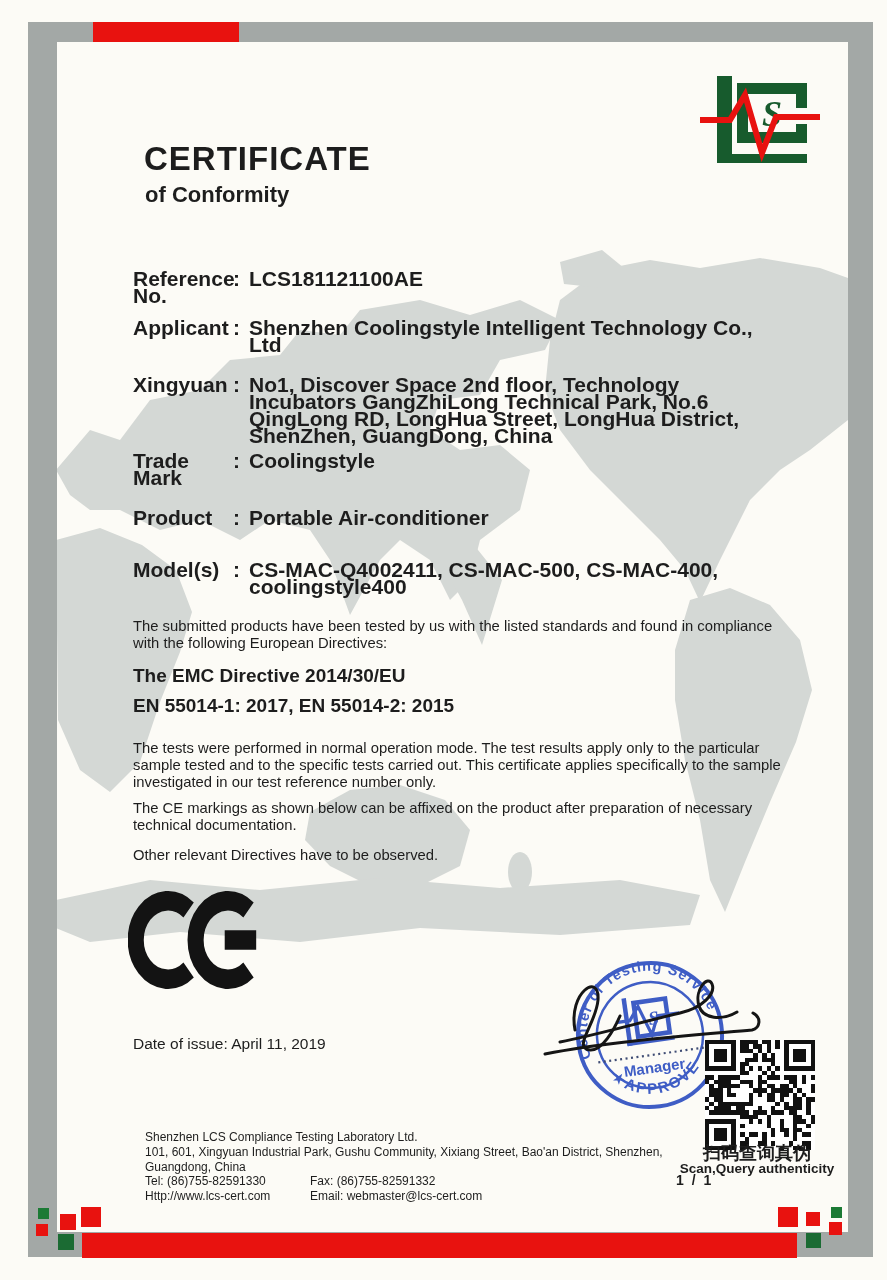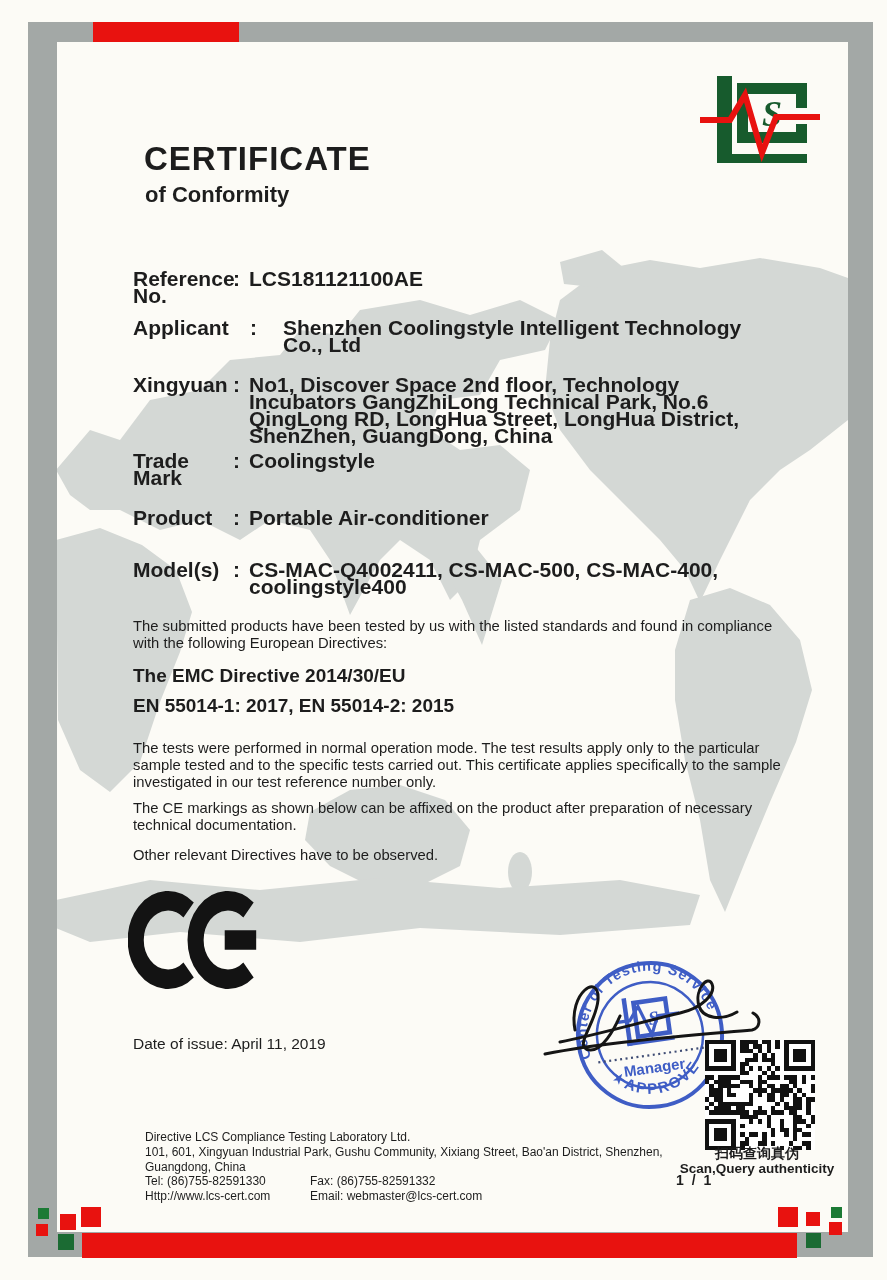--- a/index.html
+++ b/index.html
@@ -43,21 +43,21 @@
   
   .footer{position:absolute;left:145px;top:1130px;width:560px;font-size:12px;line-height:14.8px;}
   .footer-cols{display:flex;}
   .footer-cols .c1{width:165px;flex:0 0 165px;}
   .page-indicator{position:absolute;left:676px;top:1172px;font-size:14px;font-weight:bold;letter-spacing:2px;}
 
   
   .qr-box{position:absolute;left:705px;top:1040px;width:110px;height:110px;background:#fff;}
   .qr-cap{position:absolute;left:672px;top:1146px;width:170px;text-align:center;
           font-weight:bold;font-size:13.5px;line-height:15px;}
-  .qr-cap .cn{font-size:14px;}
+  .qr-cap .cn{font-size:18px;}
 
   
   .stamp{position:absolute;left:560px;top:945px;width:180px;height:180px;opacity:.9;
          transform:rotate(-8deg);}
   .signature{position:absolute;left:535px;top:955px;width:240px;height:130px;z-index:4;}
 </style>
 </head>
 <body>
 
 <div class="page">
@@ -115,21 +115,21 @@
     </div>
 
     <div class="title">CERTIFICATE</div>
     <div class="subtitle">of Conformity</div>
 
     <div class="field-row" style="top:270px;">
       <span class="field-label">Reference No.</span>
       <span class="field-colon">:</span>
       <span class="field-value">LCS181121100AE</span>
     </div>
-    <div class="field-row" style="top:319px;gap:17px;">
+    <div class="field-row" style="top:319px;">
       <span class="field-label">Applicant</span>
       <span class="field-colon">:</span>
       <span class="field-value">Shenzhen Coolingstyle Intelligent Technology Co., Ltd</span>
     </div>
     <div class="field-row" style="top:376px;">
       <span class="field-label">Xingyuan</span>
       <span class="field-colon">:</span>
       <span class="field-value">No1, Discover Space 2nd floor, Technology Incubators GangZhiLong Technical Park, No.6 QingLong RD, LongHua Street, LongHua District, ShenZhen, GuangDong, China</span>
     </div>
     <div class="field-row" style="top:452px;">
@@ -522,21 +522,21 @@
           <rect x="21" y="24" width="1" height="1"></rect>
           <rect x="23" y="24" width="1" height="1"></rect>
         </svg>
     </div>
     <div class="qr-cap">
       <div class="cn">扫码查询真伪</div>
       <div>Scan,Query authenticity</div>
     </div>
 
     <div class="footer">
-      <div>Directive LCS Compliance Testing Laboratory Ltd.</div>
+      <div>Shenzhen LCS Compliance Testing Laboratory Ltd.</div>
       <div>101, 601, Xingyuan Industrial Park, Gushu Community, Xixiang Street, Bao'an District, Shenzhen,</div>
       <div>Guangdong, China</div>
       <div class="footer-cols">
         <span class="c1">Tel: (86)755-82591330</span>
         <span>Fax: (86)755-82591332</span>
       </div>
       <div class="footer-cols">
         <span class="c1">Http://www.lcs-cert.com</span>
         <span>Email: webmaster@lcs-cert.com</span>
       </div>

